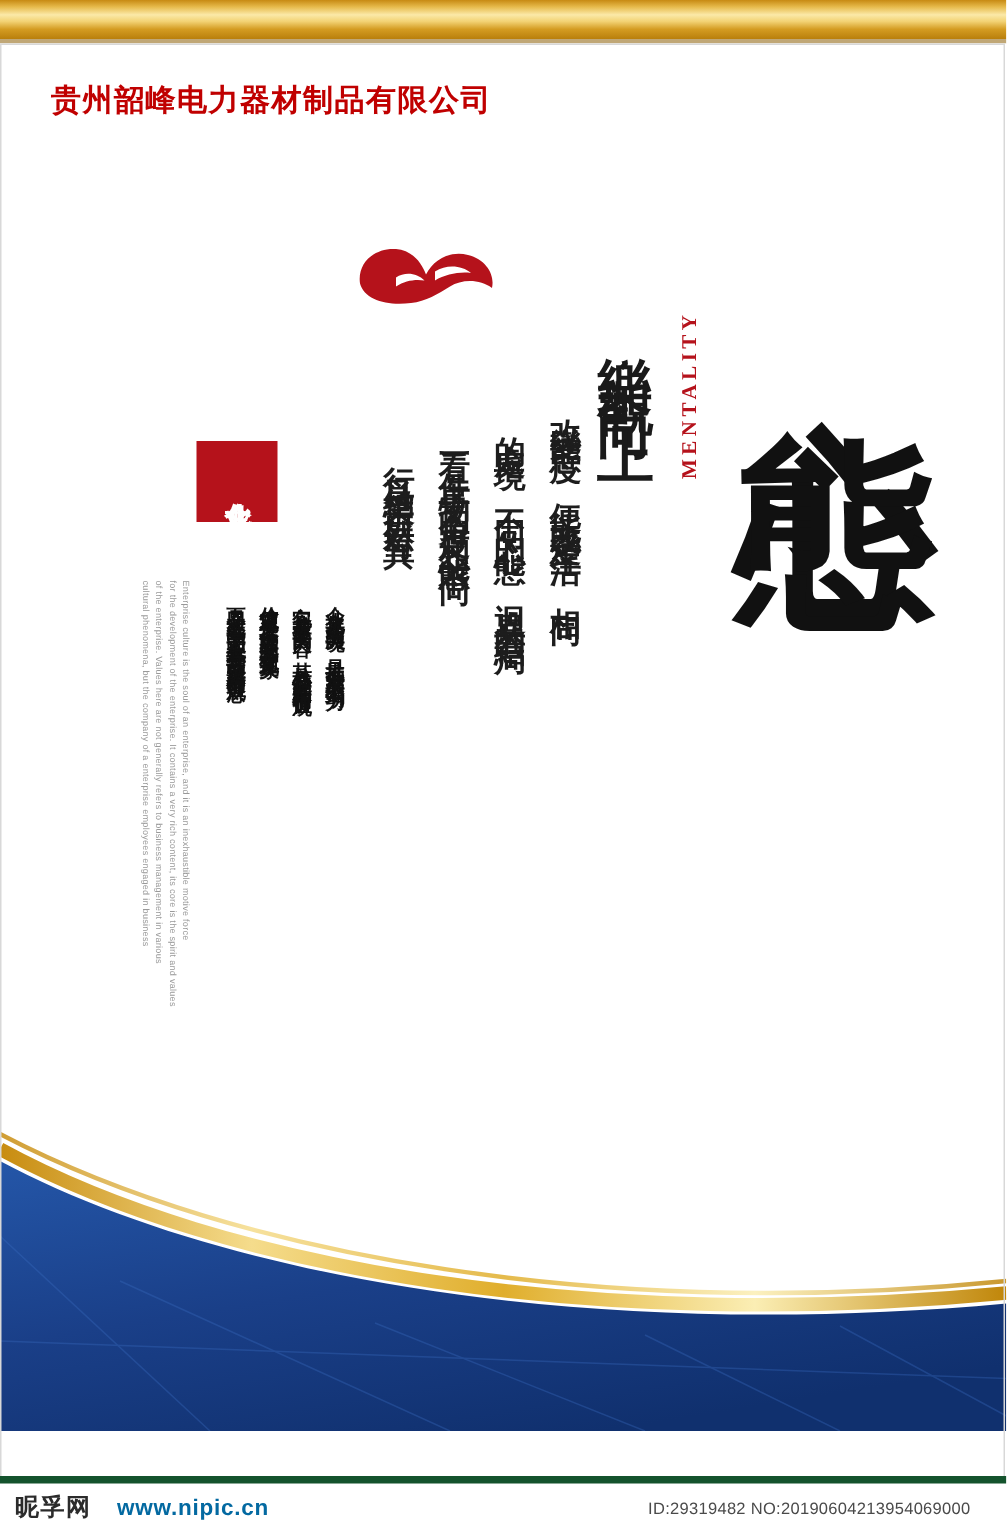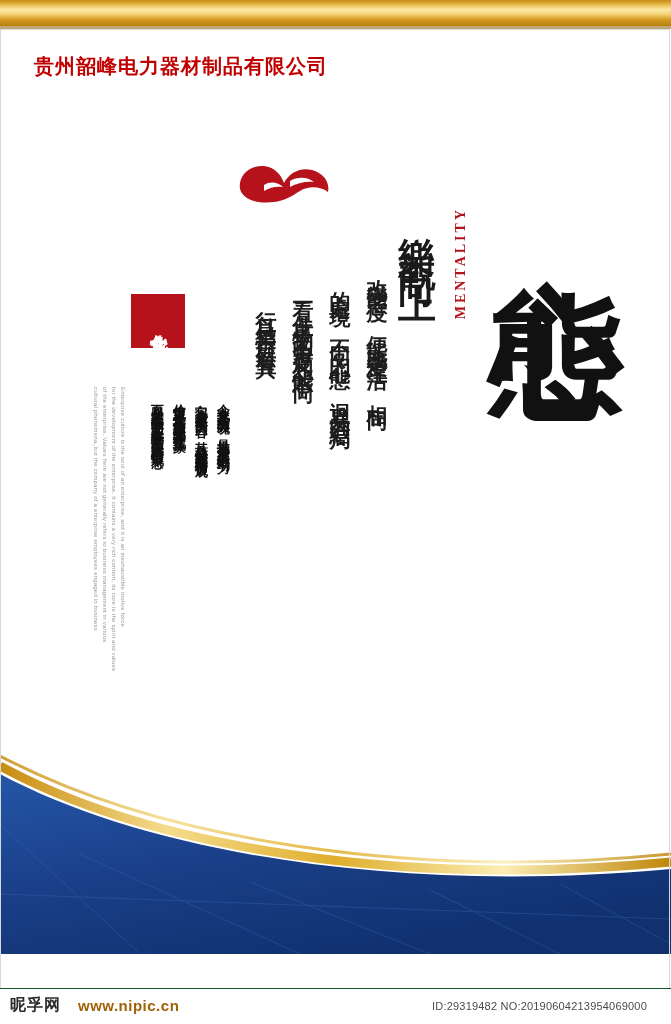--- a/index.html
+++ b/index.html
@@ -235,40 +235,40 @@
   }
 
   
   .footer {
     position: absolute;
     left: 0;
     bottom: 0;
     width: 671px;
     height: 35px;
     background: #ffffff;
-    border-top: 1px solid #14532d;
+    border-top: 5px solid #14532d;
   }
   .footer-logo {
     position: absolute;
     left: 10px;
     top: 6px;
     font-family: "Liberation Sans", sans-serif;
     font-size: 16px;
     font-weight: bold;
     color: #2b2b2b;
     letter-spacing: 1px;
   }
   .footer-url {
     position: absolute;
     left: 78px;
     top: 8px;
     font-family: "Liberation Sans", sans-serif;
     font-size: 15px;
     font-weight: bold;
-    color: #a16207;
+    color: #0369a1;
     letter-spacing: .5px;
   }
   .footer-id {
     position: absolute;
     right: 24px;
     top: 11px;
     font-family: "Liberation Sans", sans-serif;
     font-size: 11px;
     color: #4a4a4a;
     letter-spacing: .2px;

